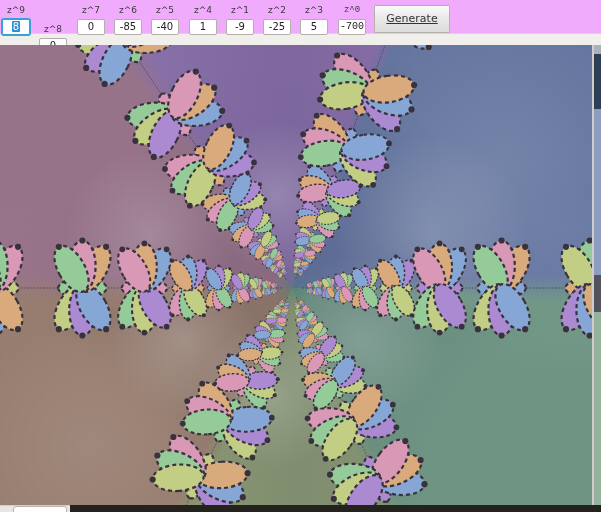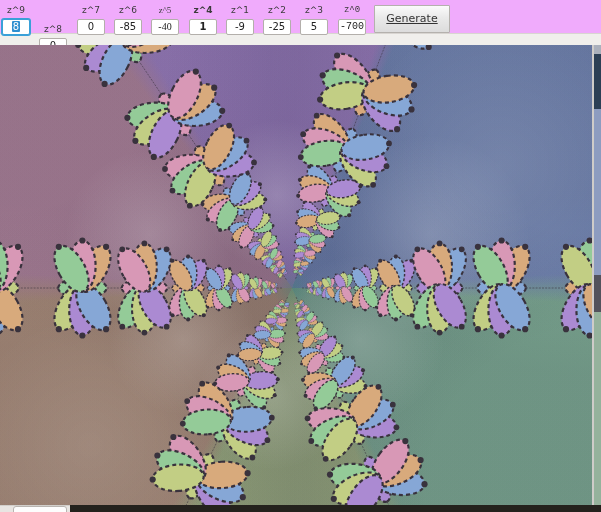--- a/index.html
+++ b/index.html
@@ -83,25 +83,25 @@
       <div class="box" role="textbox">0</div>
     </div>
       <div class="field" style="left: 77px;">
       <div class="lbl">z^7</div>
       <div class="box" role="textbox">0</div>
     </div>
       <div class="field" style="left: 114px;">
       <div class="lbl">z^6</div>
       <div class="box" role="textbox">-85</div>
     </div>
-      <div class="field" style="left: 151px; font-family: Liberation Serif, serif;">
+      <div class="field" style="left: 151px;">
       <div class="lbl">z^5</div>
       <div class="box" role="textbox">-40</div>
     </div>
-      <div class="field" style="left: 189px; font-weight: bold;">
+      <div class="field" style="left: 189px;">
       <div class="lbl">z^4</div>
       <div class="box" role="textbox">1</div>
     </div>
       <div class="field" style="left: 226px;">
       <div class="lbl">z^1</div>
       <div class="box" role="textbox">-9</div>
     </div>
       <div class="field" style="left: 263px;">
       <div class="lbl">z^2</div>
       <div class="box" role="textbox">-25</div>

